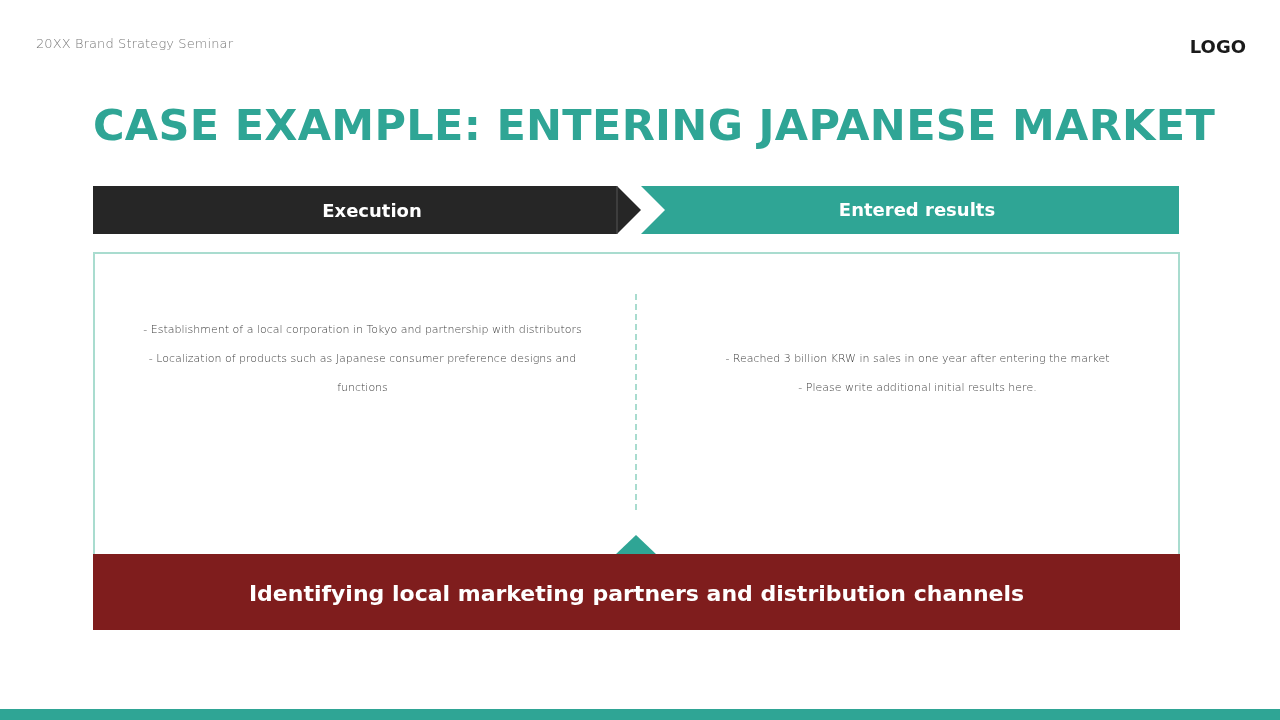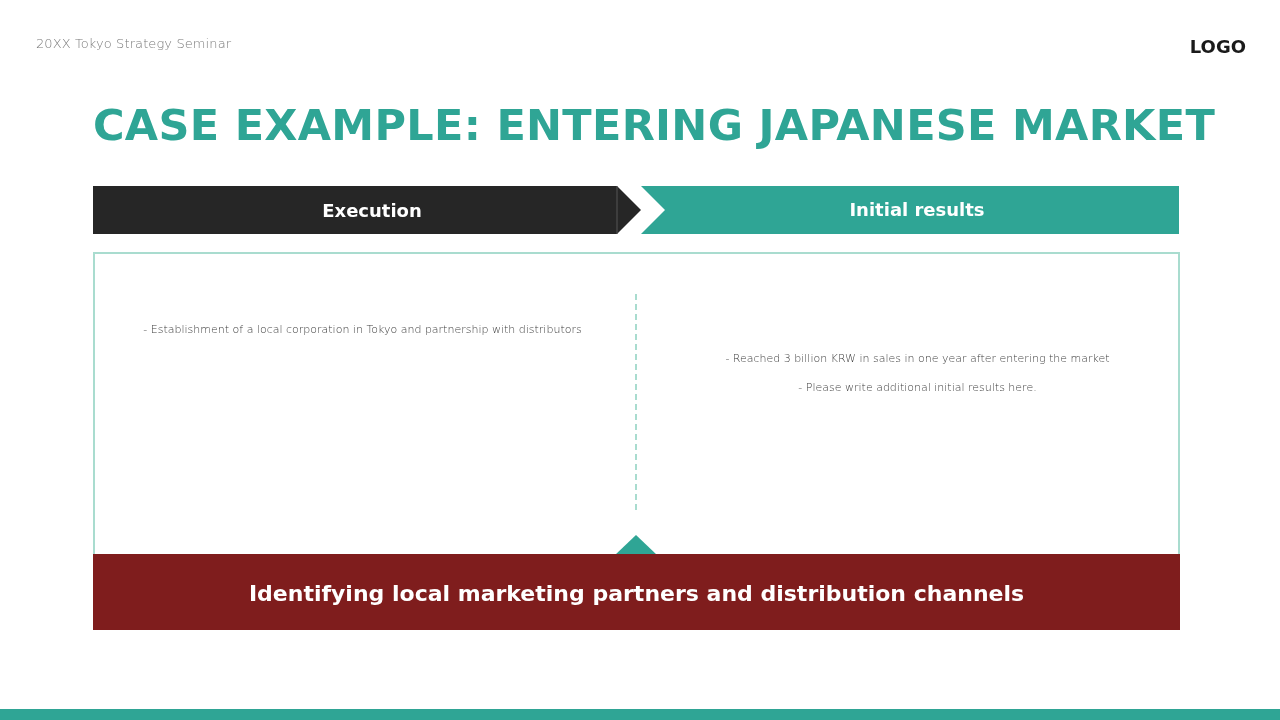--- a/index.html
+++ b/index.html
@@ -67,40 +67,41 @@
     }
 
     .bottom-strip {
       position: absolute; left: 0; top: 709px; width: 1280px; height: 11px;
       background: #2fa595;
     }
   </style>
 </head>
 <body>
 
-<div class="header-left">20XX Tokyo Strategy Seminar</div>
+<div class="header-left">20XX Brand Strategy Seminar</div>
 <div class="header-logo">LOGO</div>
 
 <h1 class="title">CASE EXAMPLE: ENTERING JAPANESE MARKET</h1>
 
 <div class="arrow-row">
   <svg width="1086" height="48" viewBox="0 0 1086 48">
     <polygon points="0,0 524,0 548,24 524,48 0,48" fill="#262626"></polygon>
     <line x1="524" y1="0" x2="524" y2="48" stroke="#555555" stroke-width="1"></line>
     <polygon points="548,0 1086,0 1086,48 548,48 572,24" fill="#2fa595"></polygon>
   </svg>
   <div class="arrow-label exec">Execution</div>
-  <div class="arrow-label results">Initial results</div>
+  <div class="arrow-label results">Entered results</div>
 </div>
 
 <div class="content-box"></div>
 <div class="divider"></div>
 
 <div class="col left">
   <div>- Establishment of a local corporation in Tokyo and partnership with distributors</div>
+  <div>- Localization of products such as Japanese consumer preference designs and functions</div>
 </div>
 
 <div class="col right">
   <div>- Reached 3 billion KRW in sales in one year after entering the market</div>
   <div>- Please write additional initial results here.</div>
 </div>
 
 <div class="banner-peak"></div>
 <div class="banner">
   <div class="banner-text">Identifying local marketing partners and distribution channels</div>

